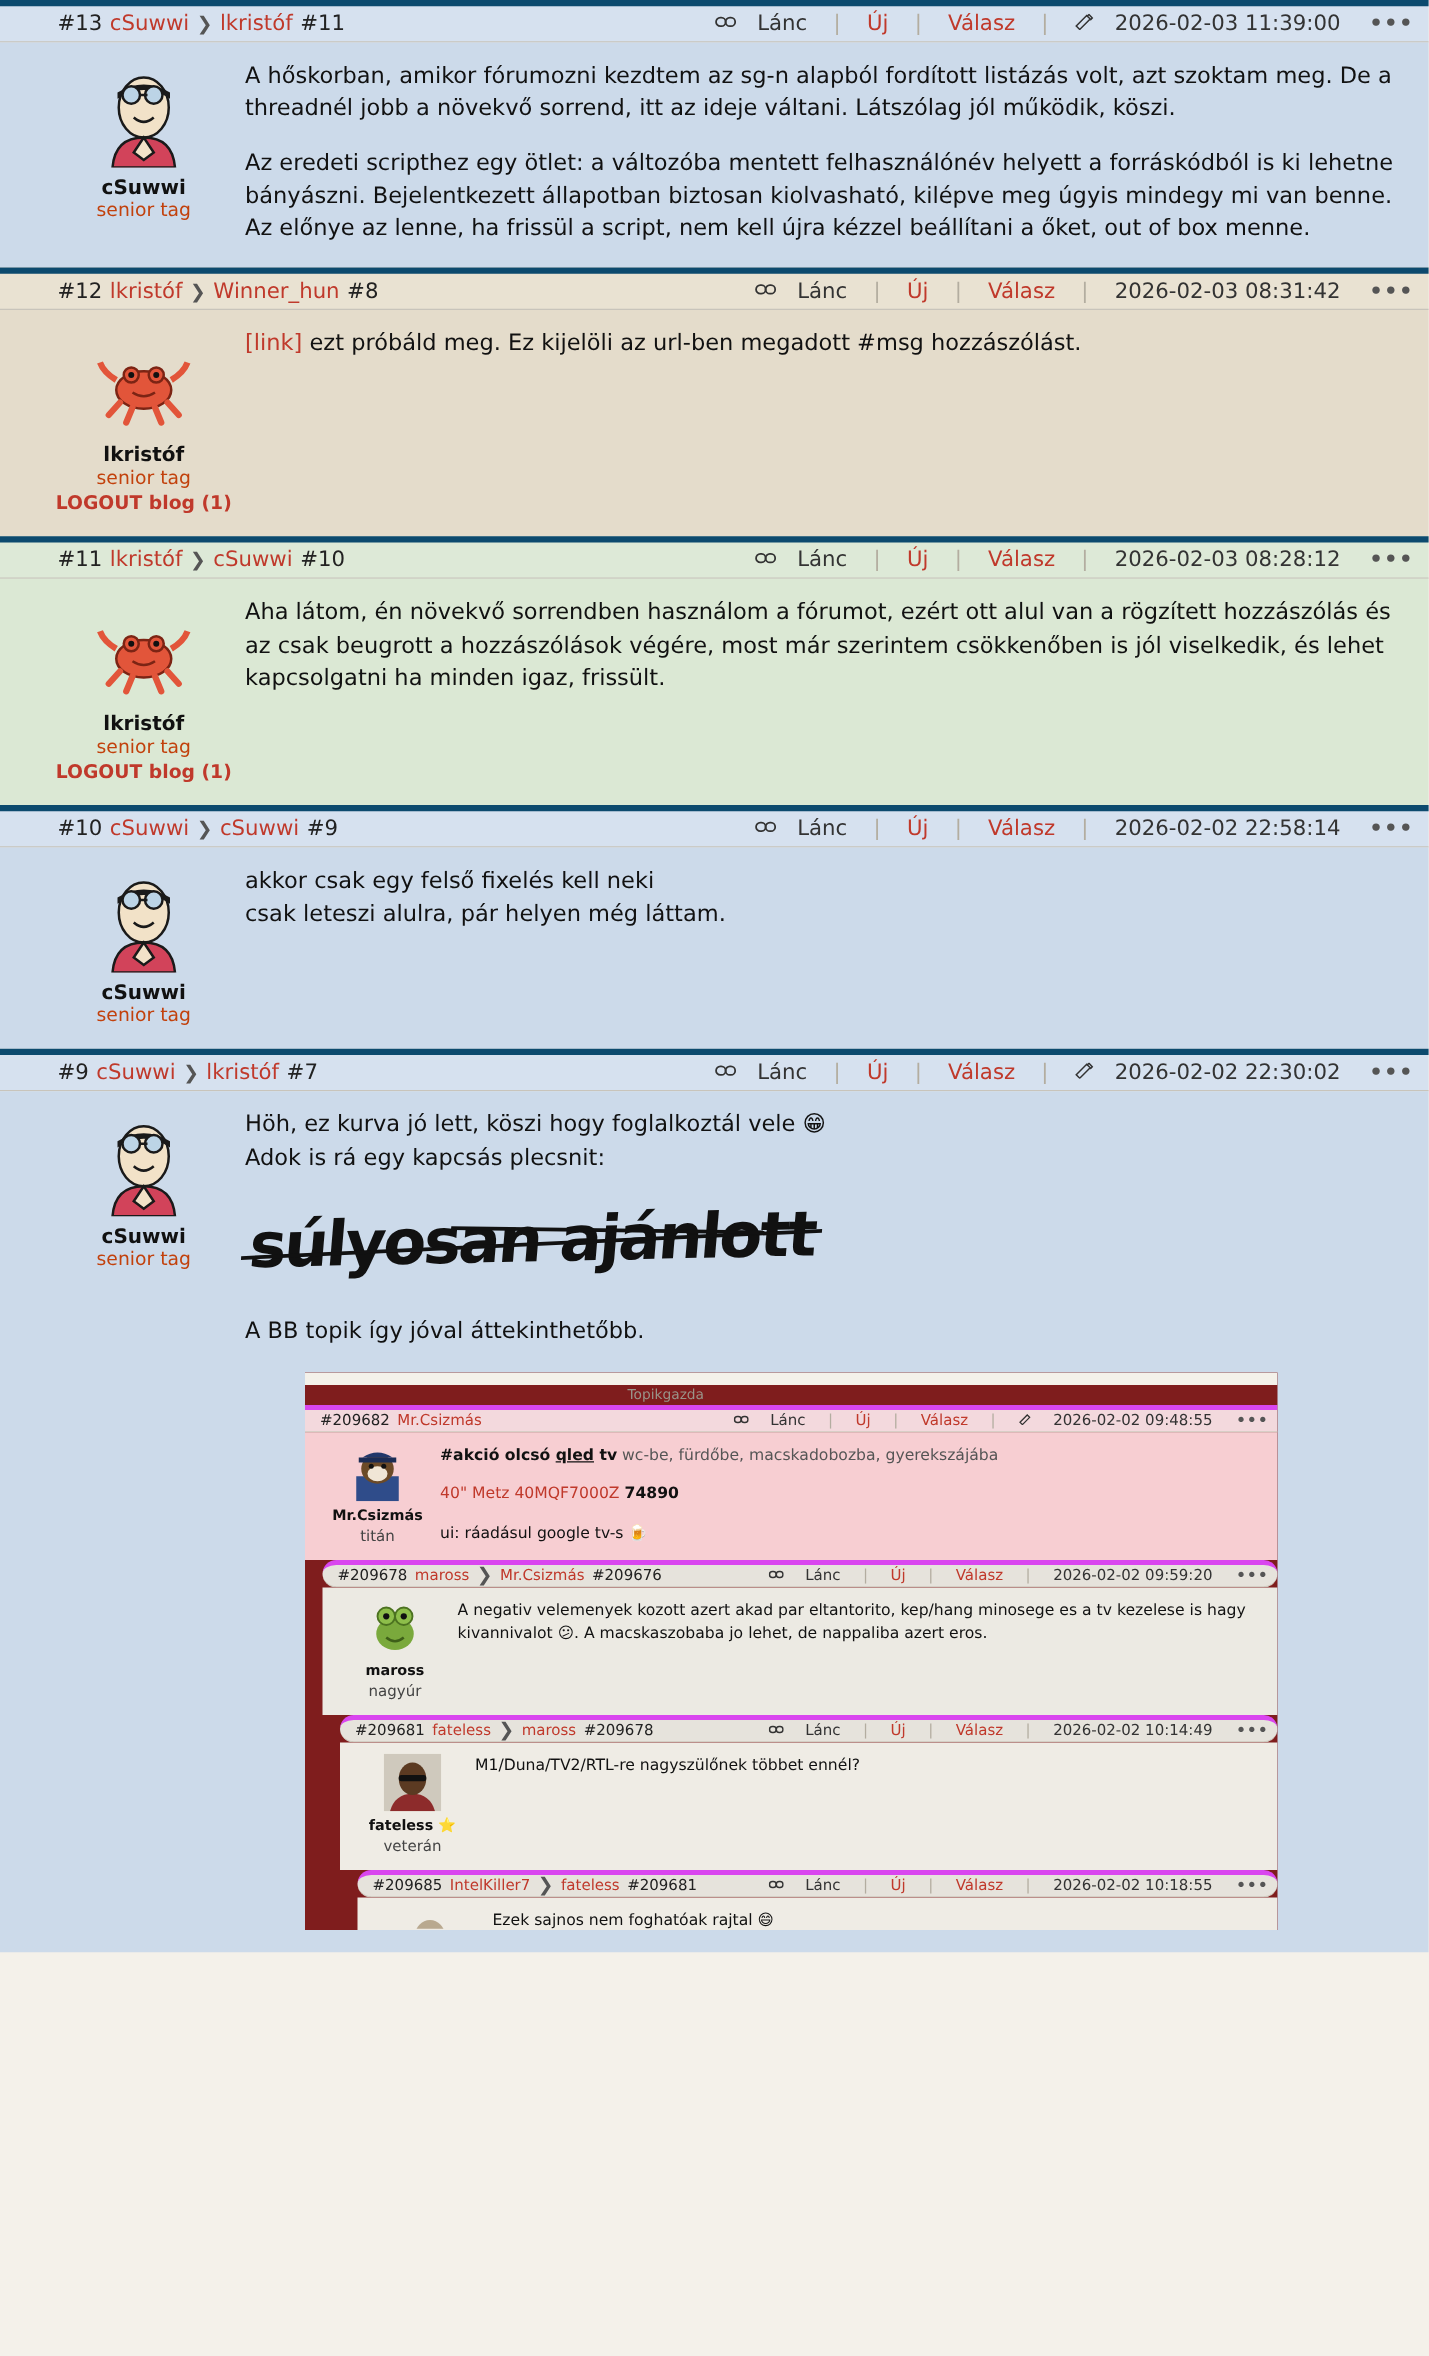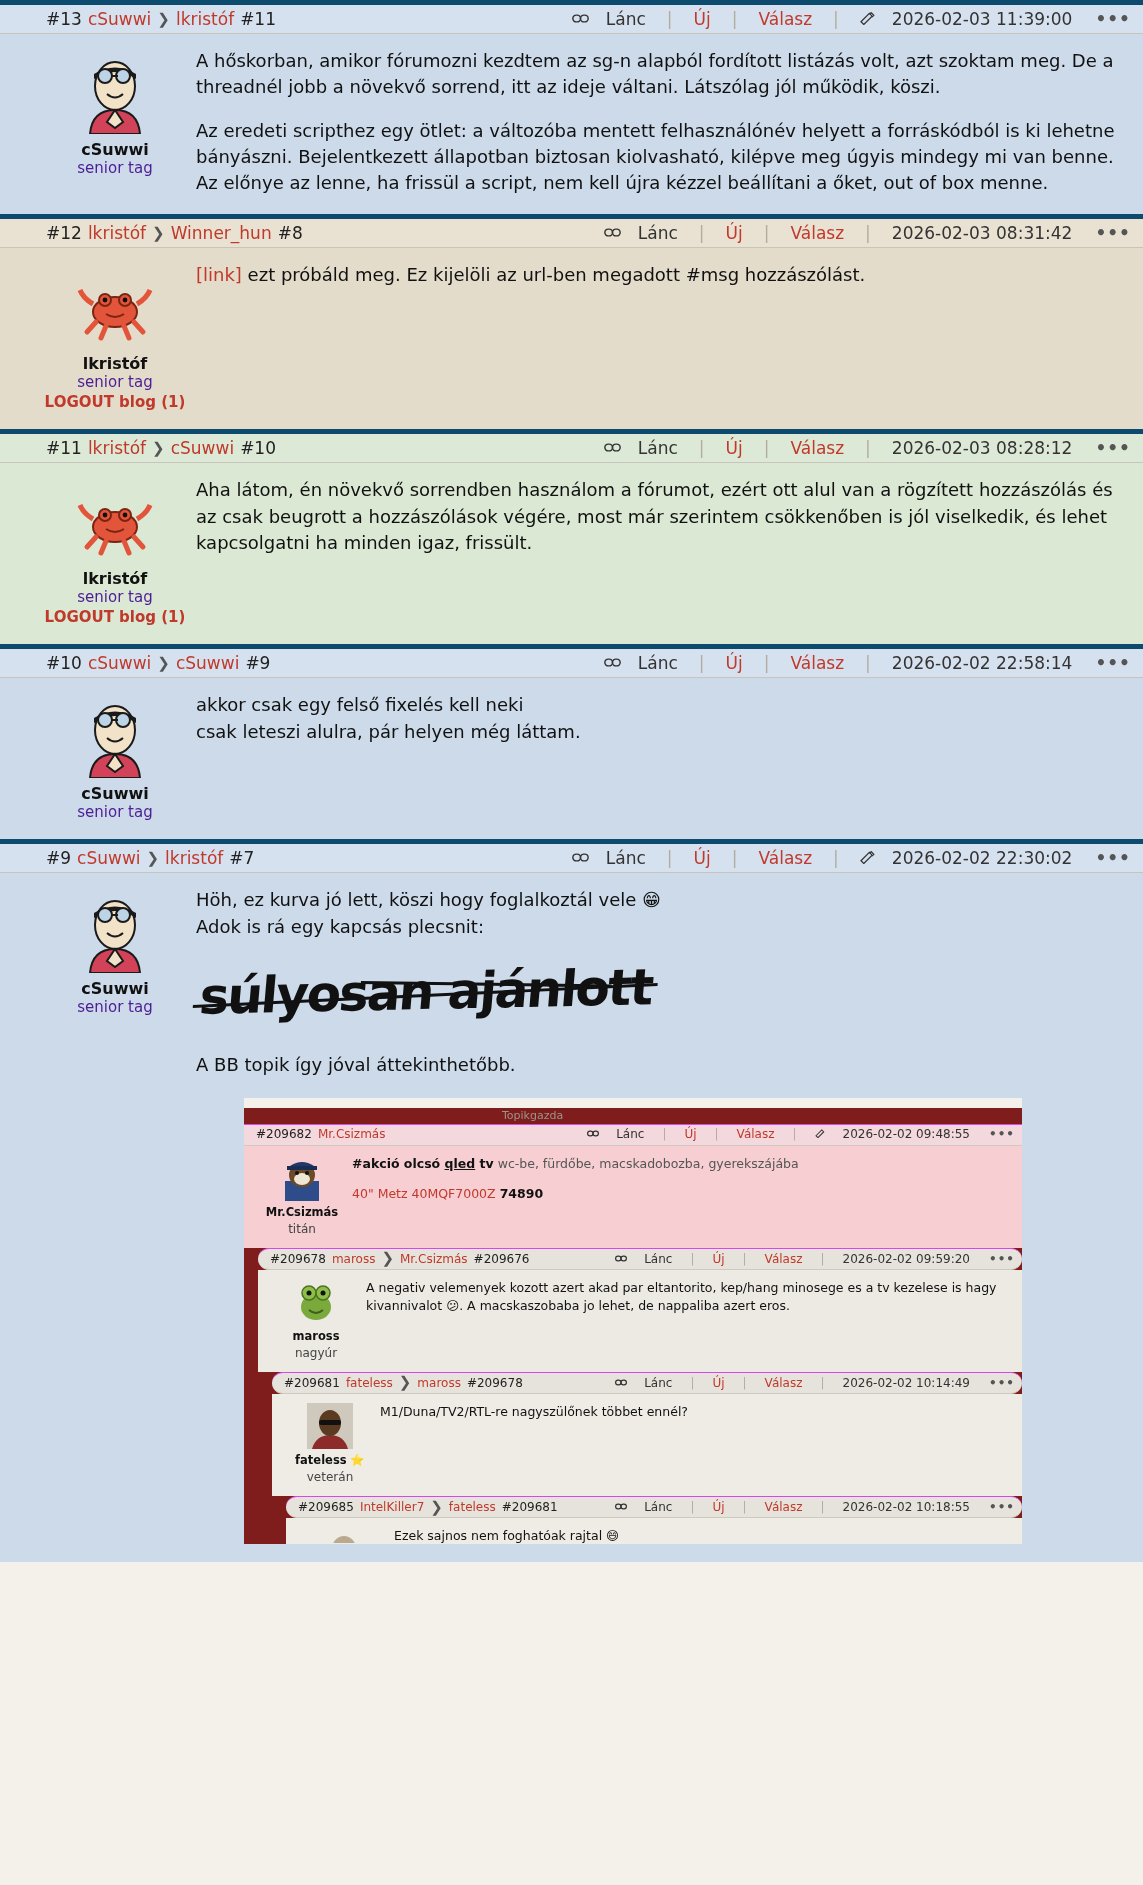--- a/index.html
+++ b/index.html
@@ -43,21 +43,21 @@
   .pencil-icon { display:inline-block; margin-right: 5px; vertical-align: -2px; }
 
   
   .post-body { display: flex; padding: 14px 16px 18px 40px; }
   .post-body.blue  { background: #ccdaea; }
   .post-body.tan   { background: #e4dccb; }
   .post-body.green { background: #dbe8d4; }
 
   .author-col { width: 150px; flex: 0 0 150px; text-align: center; padding-top: 4px; }
   .author-name { font-weight: bold; font-size: 16px; color: #111; margin-top: 6px; }
-  .author-rank { font-size: 15px; color: #4c1d95; }
+  .author-rank { font-size: 15px; color: #c2410c; }
   .author-blog { font-size: 15px; color: #c0392b; font-weight: bold; margin-top: 2px; }
 
   .content-col { flex: 1; font-size: 18px; line-height: 1.45; color: #111; padding-left: 6px; }
   .content-col p { margin: 0 0 18px 0; }
   .content-col p:last-child { margin-bottom: 0; }
   .inline-link { color: #c0392b; }
 
   
   .avatar { width: 82px; height: 82px; margin: 0 auto; position: relative; }
 
@@ -70,21 +70,21 @@
     position: relative;
     padding: 0;
     overflow: hidden;
   }
   .embed-top { height: 10px; background: #f4f1ea; }
   .embed-label { font-size: 11px; color: #9a958a; padding-left: 258px; }
 
   .e-head {
     display: flex; align-items: center; height: 22px;
     font-size: 12px; padding: 0 7px 0 12px;
-    border-top: 1px solid #d946ef; border-bottom: 1px solid #cfcabf;
+    border-top: 4px solid #d946ef; border-bottom: 1px solid #cfcabf;
   }
   .e-head .ph-right .sep { margin: 0 6px; }
   .e-head .ph-dots { margin-left: 7px; }
   .e-head.pink { background: #f3d9dd; }
   .e-head.grey { background: #e6e3dc; border-radius: 11px; }
   .e-body { display: flex; padding: 9px 10px 10px 12px; font-size: 12.5px; line-height: 1.45; }
   .e-body.pink { background: #f7ced2; }
   .e-body.grey { background: #eceae3; }
   .e-body.light { background: #efece5; }
   .e-author { width: 92px; flex: 0 0 92px; text-align: center; }
@@ -447,20 +447,21 @@
               <div class="e-rank">titán</div>
             </div>
             <div class="e-content">
               <div>
                 <span class="e-strong">#akció olcsó </span><span class="e-strong u">qled</span><span class="e-strong"> tv</span><span class="muted"> wc-be, fürdőbe, macskadobozba, gyerekszájába</span>
               </div>
               <div style="margin-top:12px">
                 <span class="red">40" Metz 40MQF7000Z</span>
                 <span class="e-strong">74890</span>
               </div>
+              <div style="margin-top:14px">ui: ráadásul google tv-s 🍺</div>
             </div>
           </div>
 
           <div class="e-indent-1">
             <div class="e-head grey">
               <div class="ph-left">
                 <span class="ph-id">#209678</span>
                 <span class="ph-user">maross</span>
                 <span class="ph-arrow">❯</span>
                 <span class="ph-target">Mr.Csizmás</span>

